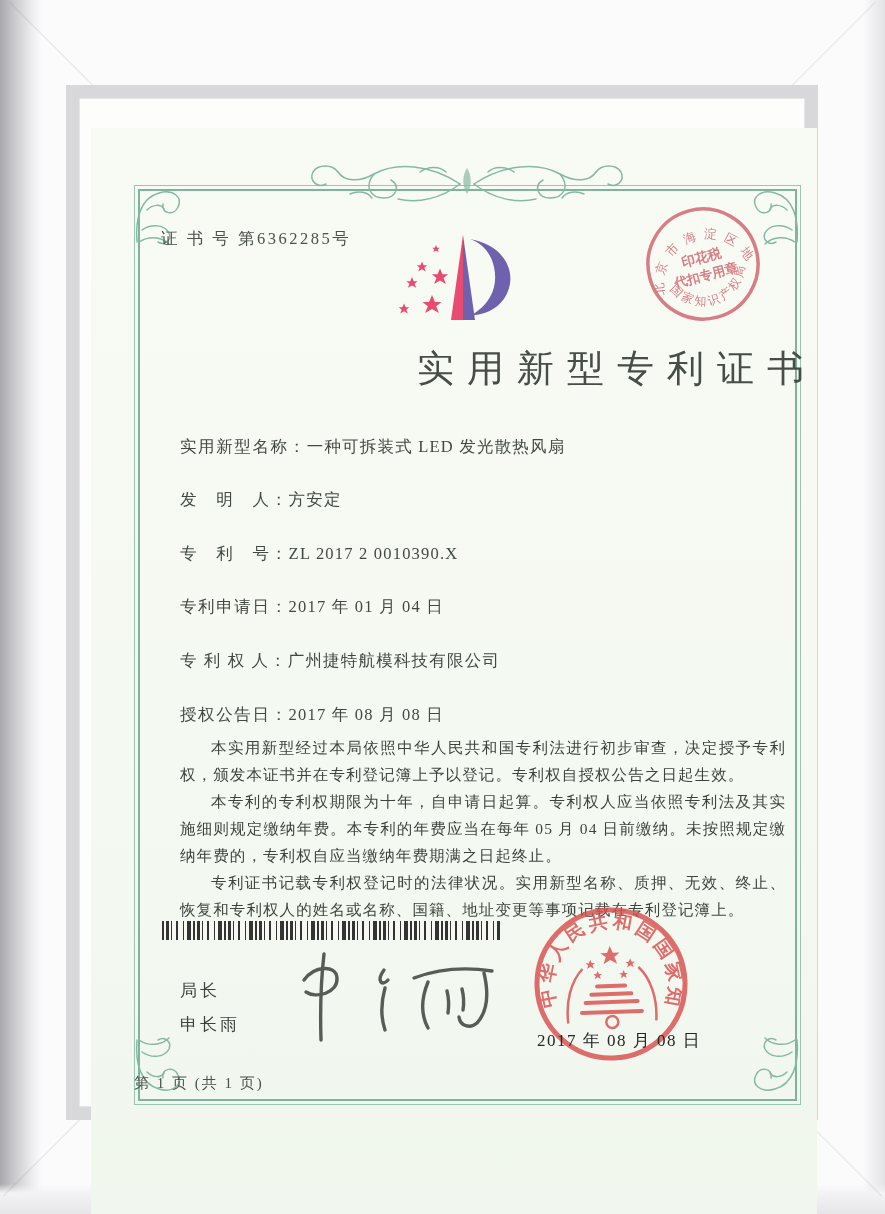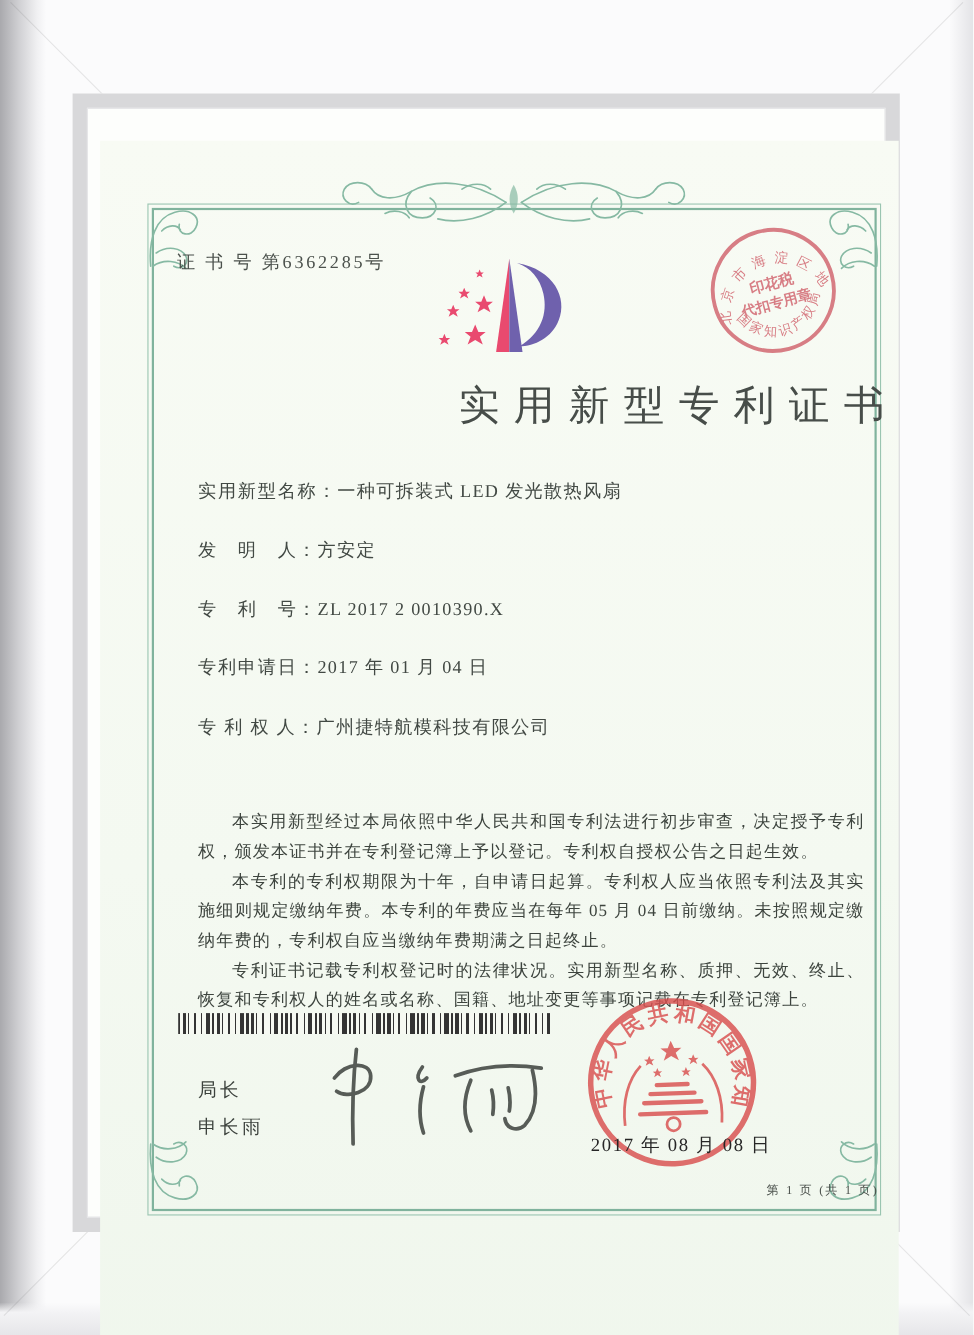--- a/index.html
+++ b/index.html
@@ -52,22 +52,22 @@
   .paragraphs p{margin:0;text-indent:2em;}
   .barcode{position:absolute;left:71px;top:793px;width:338px;height:19px;
     background:repeating-linear-gradient(90deg,
       #343434 0 2px,#f6f9f2 2px 4px,#343434 4px 7px,#f6f9f2 7px 9px,
       #343434 9px 10px,#f6f9f2 10px 14px,#343434 14px 16px,#f6f9f2 16px 21px,
       #343434 21px 22px,#f6f9f2 22px 25px,#343434 25px 29px,#f6f9f2 29px 31px);}
   .signer{position:absolute;left:89px;top:846px;font-size:17px;letter-spacing:3px;color:#3c423d;line-height:34px;}
   .signature{position:absolute;left:195px;top:818px;width:220px;height:104px;color:#474c47;}
   .office-seal{position:absolute;left:440px;top:776px;width:160px;height:160px;opacity:.82;}
   .seal-date{position:absolute;left:446px;top:901px;font-size:17px;letter-spacing:1.5px;color:#262626;z-index:5;}
-  .footer{position:absolute;left:43px;width:665px;top:946px;text-align:right;
-    font-size:11px;letter-spacing:2px;color:#4b514c;}
+  .footer{position:absolute;left:43px;width:665px;top:946px;text-align:left;
+    font-size:15px;letter-spacing:2px;color:#4b514c;}
   svg{display:block;width:100%;height:100%;}
 </style>
 </head>
 <body>
 
 <div class="photo">
   <div class="frame-left-shadow"></div>
   <div class="frame-right-shadow"></div>
   <div class="frame-bottom-shadow"></div>
   <div class="miter tl"></div>
@@ -181,20 +181,23 @@
       <span class="lbl">实用新型名称：</span><span class="val">一种可拆装式 LED 发光散热风扇</span>
     </div>
     <div class="field-row" style="top:415px">
       <span class="lbl">专　利　号：</span><span class="val">ZL 2017 2 0010390.X</span>
     </div>
     <div class="field-row" style="top:468px">
       <span class="lbl">专利申请日：</span><span class="val">2017 年 01 月 04 日</span>
     </div>
     <div class="field-row" style="top:522px">
       <span class="lbl">专 利 权 人：</span><span class="val">广州捷特航模科技有限公司</span>
+    </div>
+    <div class="field-row" style="top:576px">
+      <span class="lbl">授权公告日：</span><span class="val">2017 年 08 月 08 日</span>
     </div>
 
     <div class="paragraphs">
       <p>本实用新型经过本局依照中华人民共和国专利法进行初步审查，决定授予专利权，颁发本证书并在专利登记簿上予以登记。专利权自授权公告之日起生效。</p>
       <p>本专利的专利权期限为十年，自申请日起算。专利权人应当依照专利法及其实施细则规定缴纳年费。本专利的年费应当在每年 05 月 04 日前缴纳。未按照规定缴纳年费的，专利权自应当缴纳年费期满之日起终止。</p>
       <p>专利证书记载专利权登记时的法律状况。实用新型名称、质押、无效、终止、恢复和专利权人的姓名或名称、国籍、地址变更等事项记载在专利登记簿上。</p>
     </div>
 
     <div class="barcode"></div>
 

